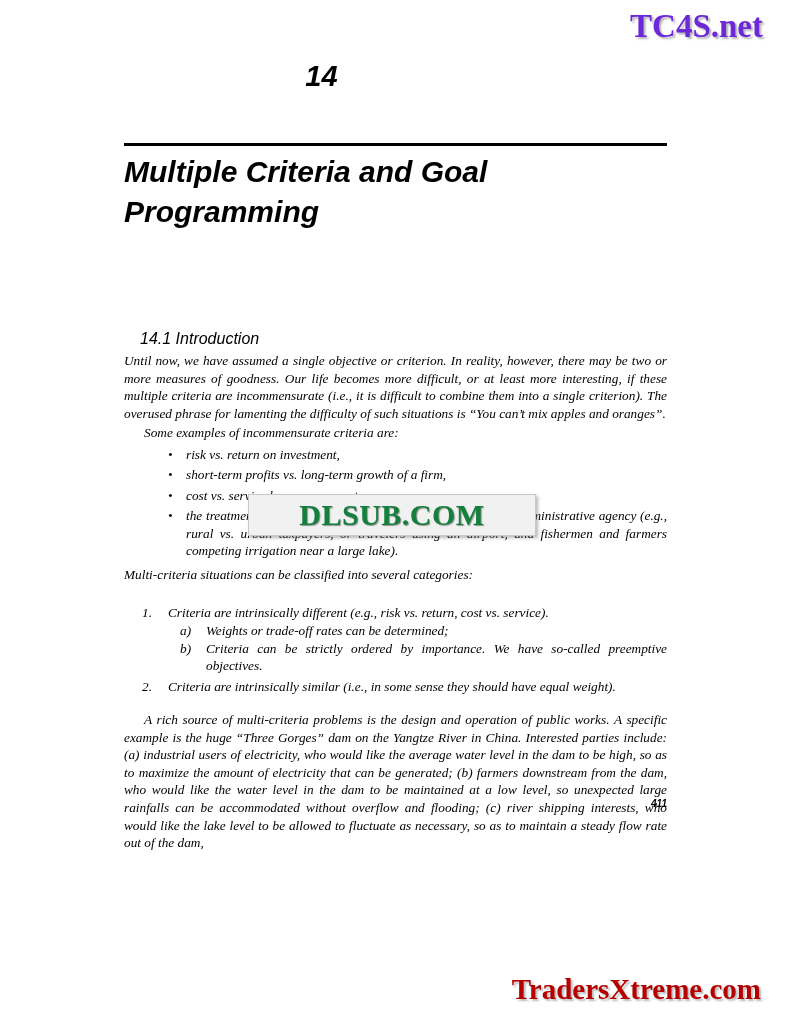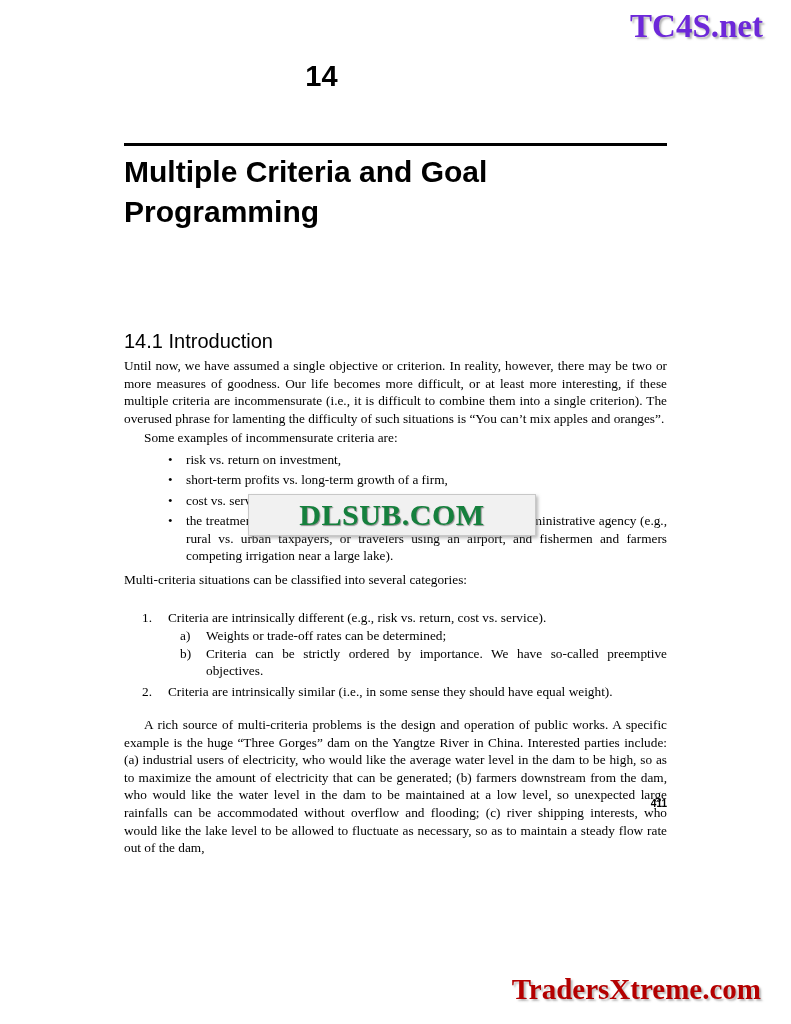--- a/index.html
+++ b/index.html
@@ -60,20 +60,21 @@
     letter-spacing: 0.5px;
   }
 
   
   .page {
     position: absolute;
     left: 0;
     top: 0;
     width: 643px;
     height: 1024px;
+    font-style: italic;
   }
   .chapter-number {
     position: absolute;
     left: 0;
     right: 0;
     top: 60px;
     text-align: center;
     font-family: "Liberation Sans", sans-serif;
     font-weight: bold;
     font-size: 29px;
@@ -98,24 +99,24 @@
     line-height: 1.33;
   }
 
   .body-block {
     position: absolute;
     left: 124px;
     top: 330px;
     width: 543px;
   }
   h2.section-head {
-    margin: 0 0 4px 0;
+    margin: 0 0 4px 16px;
     font-family: "Liberation Sans", sans-serif;
     font-weight: normal;
-    font-size: 20px;
+    font-size: 16px;
   }
   p.para {
     margin: 0 0 2px 0;
     font-size: 13.3px;
     line-height: 1.32;
     text-align: justify;
   }
   p.indent { text-indent: 20px; }
 
   ul.bullets {

